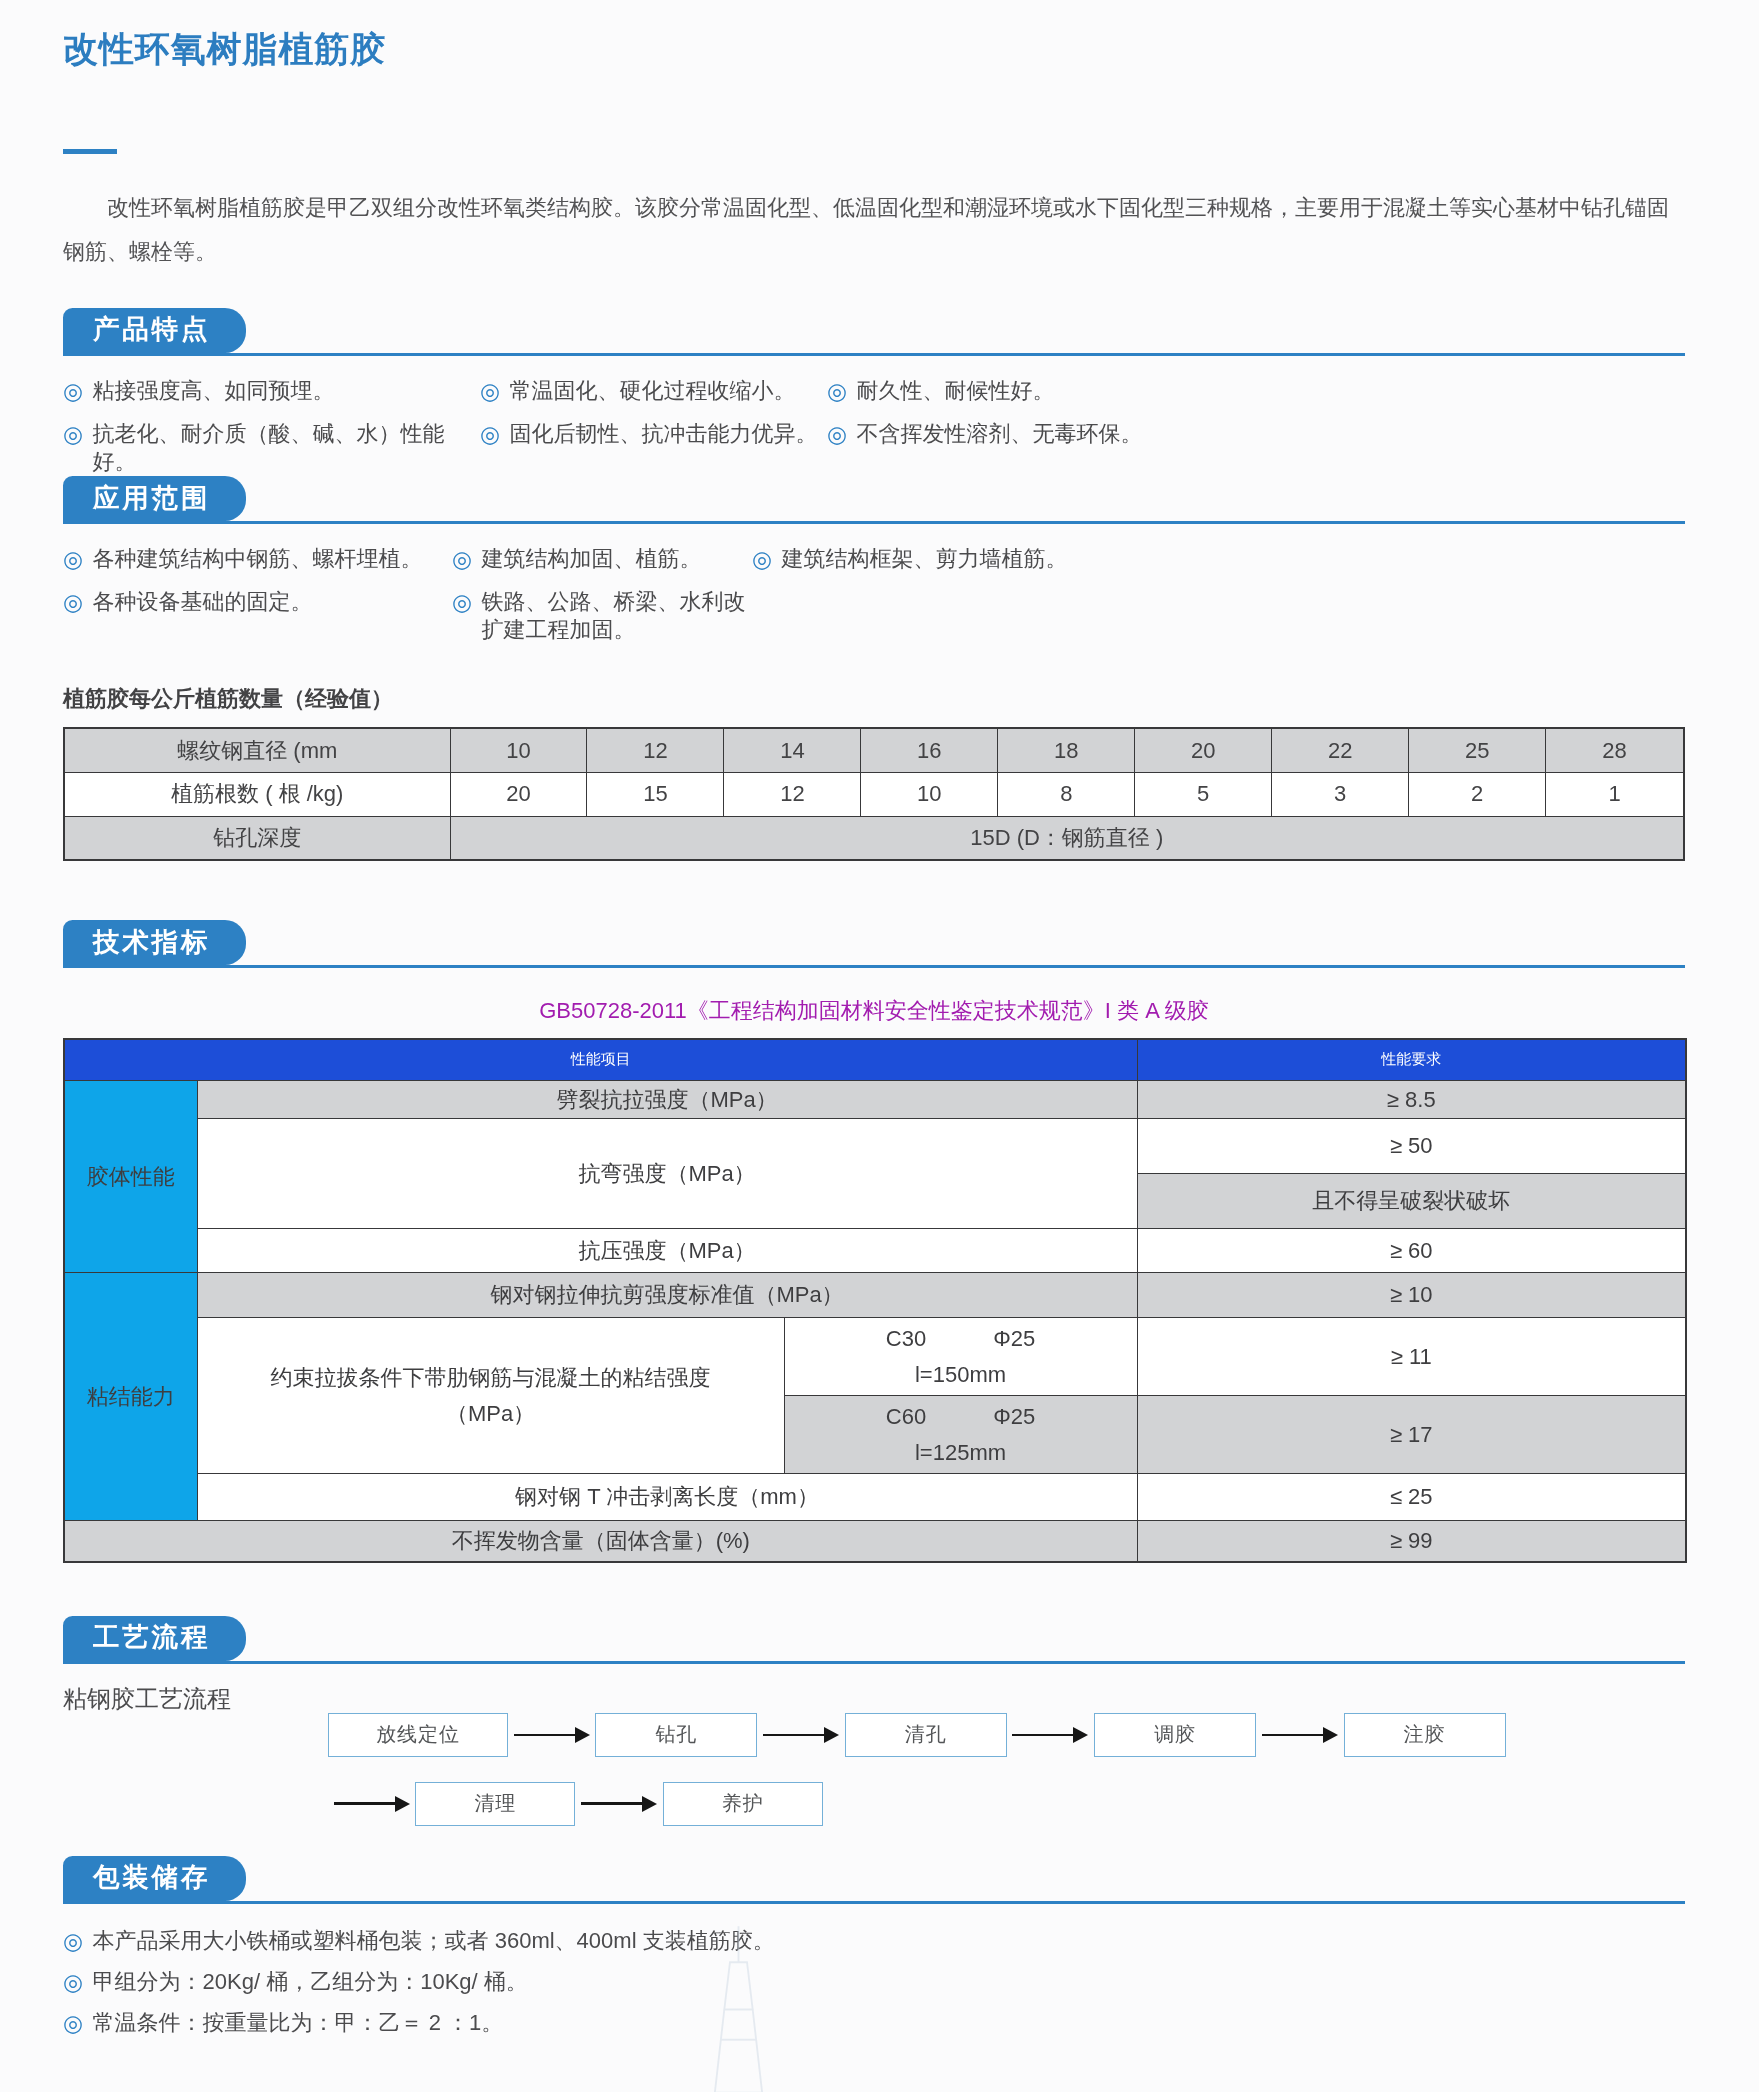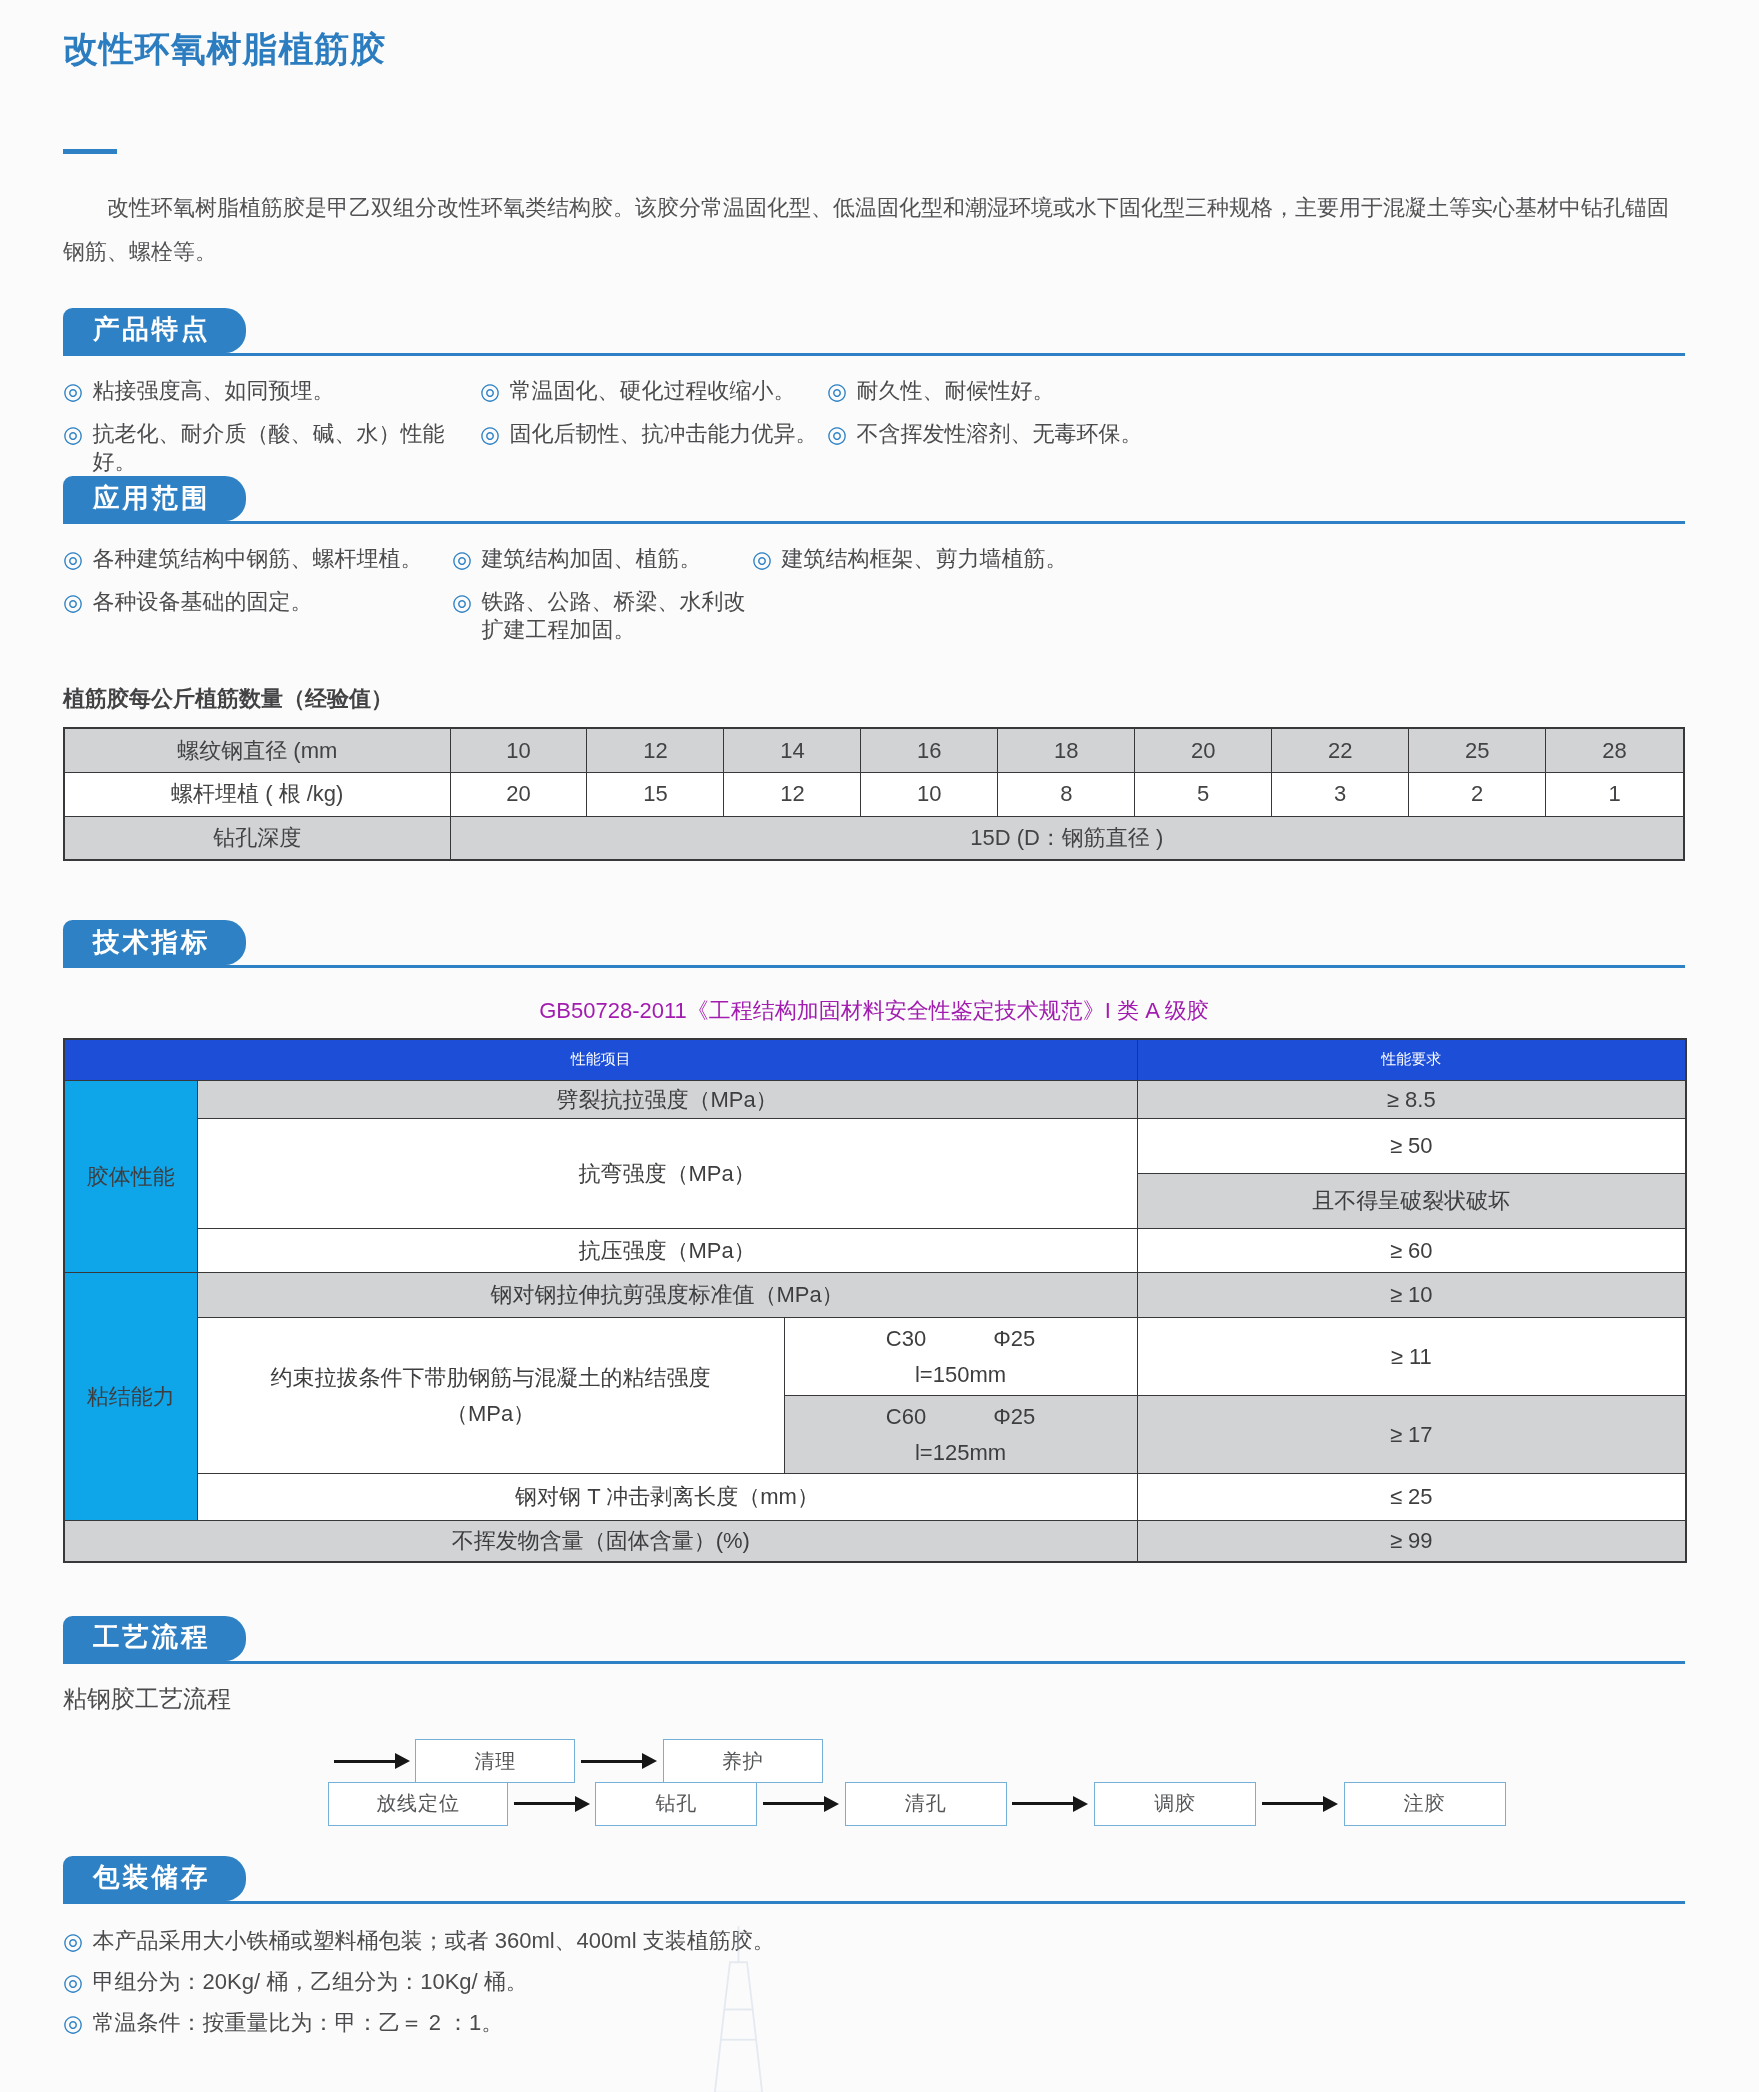--- a/index.html
+++ b/index.html
@@ -145,21 +145,21 @@
       <td>12</td>
       <td>14</td>
       <td>16</td>
       <td>18</td>
       <td>20</td>
       <td>22</td>
       <td>25</td>
       <td>28</td>
     </tr>
     <tr class="white">
-      <td class="lab">螺杆埋植 ( 根 /kg)</td>
+      <td class="lab">植筋根数 ( 根 /kg)</td>
       <td>20</td>
       <td>15</td>
       <td>12</td>
       <td>10</td>
       <td>8</td>
       <td>5</td>
       <td>3</td>
       <td>2</td>
       <td>1</td>
     </tr>
@@ -240,48 +240,48 @@
       <td colspan="3" class="gray" style="height:41px">不挥发物含量（固体含量）(%)</td>
       <td class="gray">≥ 99</td>
     </tr>
   </tbody>
     </table>
 
   <div class="section-header mt-flow">
     <span class="badge">工艺流程</span>
   </div>
   <p class="flow-label">粘钢胶工艺流程</p>
-  <div class="flow-row r2">
-    <div class="arrow">
-        <div class="shaft"></div>
-      </div>
-    <div class="step w-r2">清理</div>
-    <div class="arrow">
-        <div class="shaft"></div>
-      </div>
-    <div class="step w-r2">养护</div>
-  </div>
   <div class="flow-row r1">
     <div class="step w-first">放线定位</div>
     <div class="arrow">
         <div class="shaft"></div>
       </div>
     <div class="step w-std">钻孔</div>
     <div class="arrow">
         <div class="shaft"></div>
       </div>
     <div class="step w-std">清孔</div>
     <div class="arrow">
         <div class="shaft"></div>
       </div>
     <div class="step w-std">调胶</div>
     <div class="arrow">
         <div class="shaft"></div>
       </div>
     <div class="step w-std">注胶</div>
+  </div>
+  <div class="flow-row r2">
+    <div class="arrow">
+        <div class="shaft"></div>
+      </div>
+    <div class="step w-r2">清理</div>
+    <div class="arrow">
+        <div class="shaft"></div>
+      </div>
+    <div class="step w-r2">养护</div>
   </div>
 
   <div class="section-header mt-pack">
     <span class="badge">包装储存</span>
   </div>
   <div class="pack-list">
     <div class="bullet">
         <span class="dot">◎</span>
         <span>本产品采用大小铁桶或塑料桶包装；或者 360ml、400ml 支装植筋胶。</span>
       </div>

